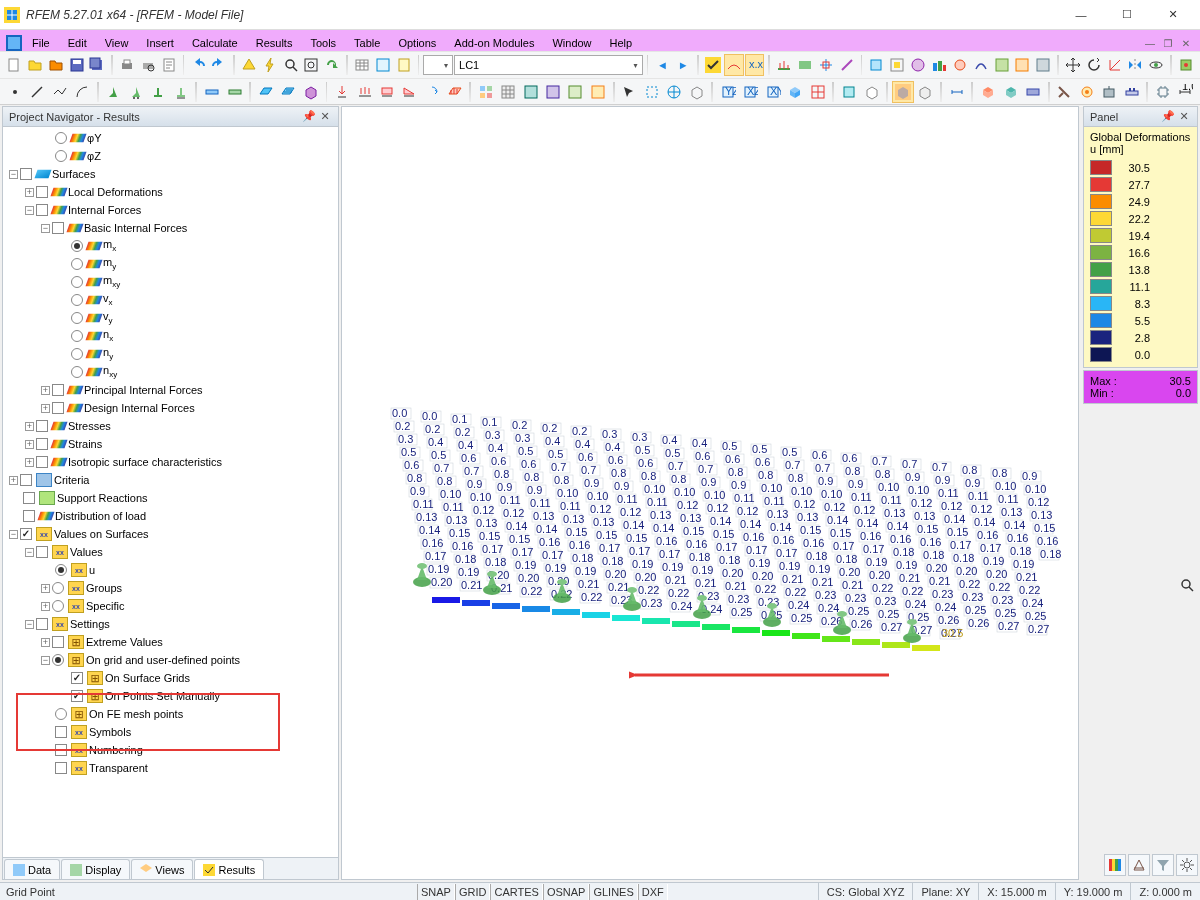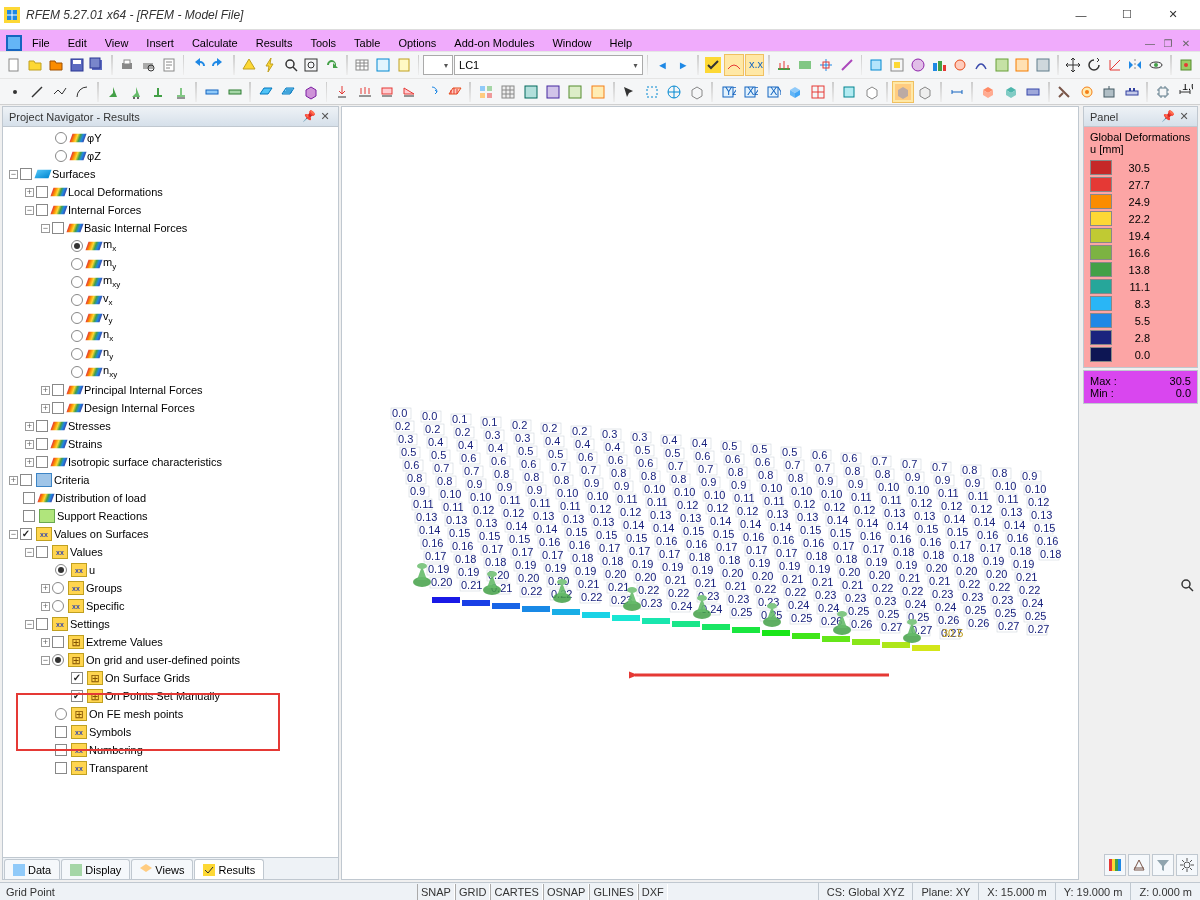--- a/index.html
+++ b/index.html
@@ -51,21 +51,21 @@
 .nav-tabs { height:22px; display:flex; align-items:flex-end; background:#eef2f6; border-top:1px solid #c0c8d0; gap:0; }
 .nav-tab { height:20px; padding:0 8px; display:flex; align-items:center; gap:3px; border:1px solid #c0c8d0; border-bottom:none; background:#f5f8fb; border-radius:3px 3px 0 0; margin-left:1px; cursor:default; font-size:11px; }
 .nav-tab.active { background:#fff; }
 .nav-tab .ti { width:12px; height:12px; }
 .viewport { flex:1; margin:2px 2px 2px 0; background:#fff; border:1px solid #c0c8d0; position:relative; overflow:hidden; }
 .mesh3d { position:absolute; top:280px; left:20px; right:20px; height:280px; }
 .arrow-annot { position:absolute; left:287px; top:556px; width:260px; height:24px; }
 .arrow-annot svg { width:100%; height:100%; }
 .red-box { position:absolute; border:2px solid #e53935; pointer-events:none; }
 .right-col { width:115px; margin:2px; display:flex; flex-direction:column; gap:2px; }
-.panel { background:#fca5a5; border:1px solid #c0c8d0; display:flex; flex-direction:column; }
+.panel { background:#fef9c3; border:1px solid #c0c8d0; display:flex; flex-direction:column; }
 .panel-body { padding:4px 6px; font-size:11px; }
 .legend { display:flex; flex-direction:column; gap:0; margin-top:4px; }
 .legend-row { display:flex; align-items:center; height:17px; }
 .legend-swatch { width:22px; height:15px; border:1px solid #888; margin-right:6px; }
 .legend-val { text-align:right; width:32px; }
 .panel-minmax { border:1px solid #c0c8d0; background:#d946ef; padding:4px 6px; font-size:11px; }
 .panel-minmax div { display:flex; }
 .panel-minmax .k { width:38px; }
 .panel-minmax .v { text-align:right; flex:1; }
 .sidebar-icons { width:22px; display:flex; flex-direction:column; align-items:center; gap:2px; padding-top:2px; }
@@ -776,28 +776,28 @@
         </div>
         <div class="tree-item" style="padding-left: 4px;">
           <span class="exp box">+</span>
           <span class="chk"></span>
           <span class="ticon blue"></span>
           <span class="tlabel">Criteria</span>
         </div>
         <div class="tree-item" style="padding-left: 4px;">
           <span class="exp"></span>
           <span class="chk"></span>
-          <span class="ticon rainbow"></span>
-          <span class="tlabel">Distribution of load</span>
+          <span class="ticon green"></span>
+          <span class="tlabel">Support Reactions</span>
         </div>
         <div class="tree-item" style="padding-left: 4px;">
           <span class="exp"></span>
           <span class="chk"></span>
-          <span class="ticon green"></span>
-          <span class="tlabel">Support Reactions</span>
+          <span class="ticon rainbow"></span>
+          <span class="tlabel">Distribution of load</span>
         </div>
         <div class="tree-item" style="padding-left: 4px;">
           <span class="exp box">−</span>
           <span class="chk on"></span>
           <span class="ticon txt">xx</span>
           <span class="tlabel">Values on Surfaces</span>
         </div>
         <div class="tree-item" style="padding-left: 20px;">
           <span class="exp box">−</span>
           <span class="chk"></span>

